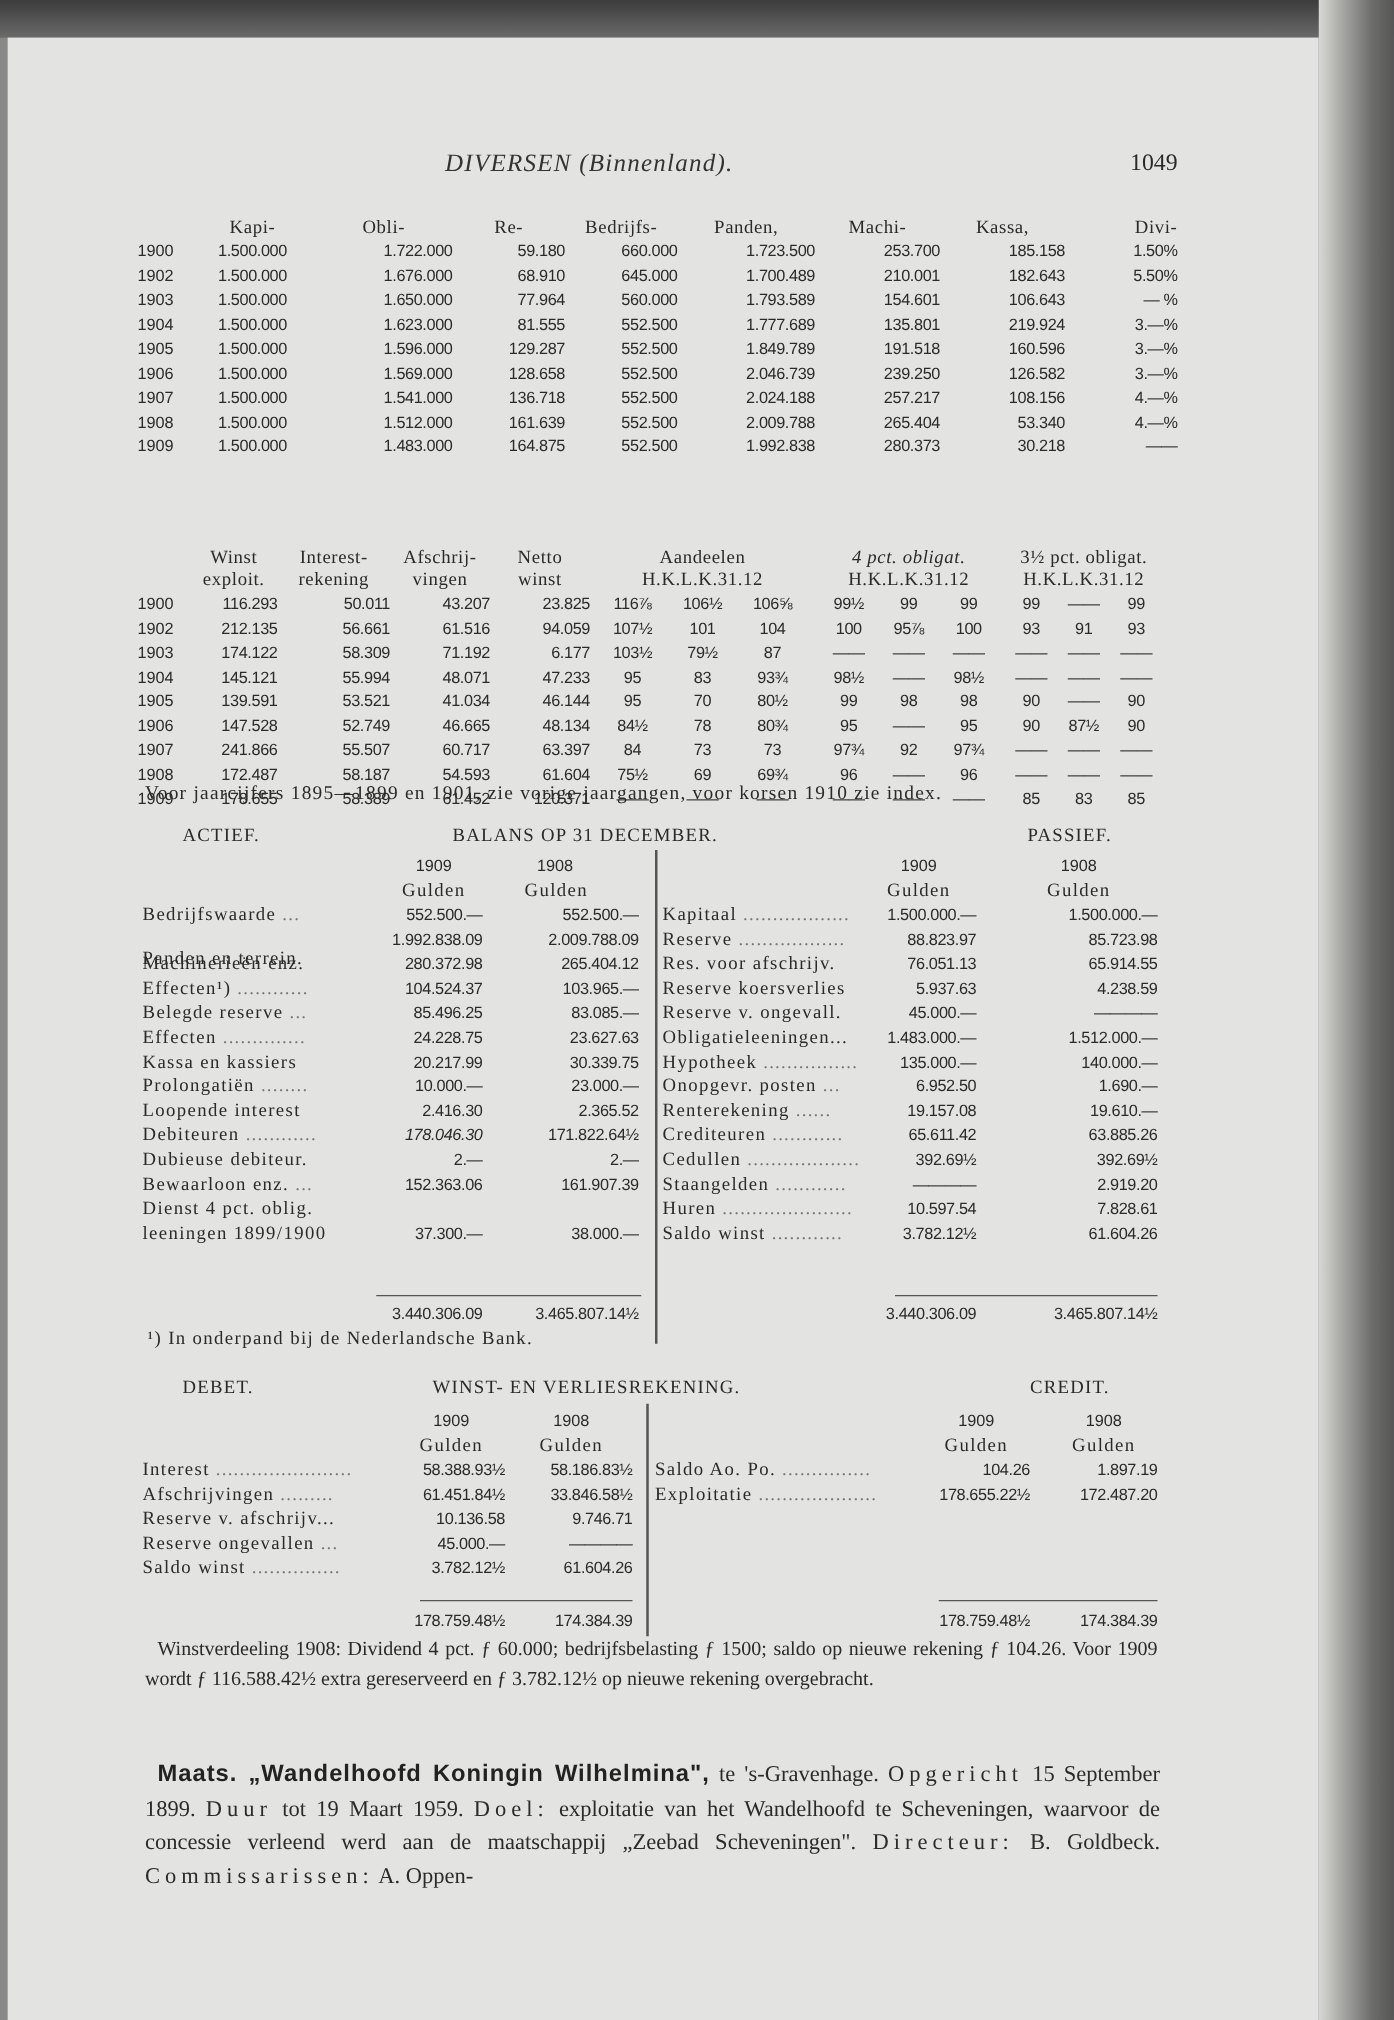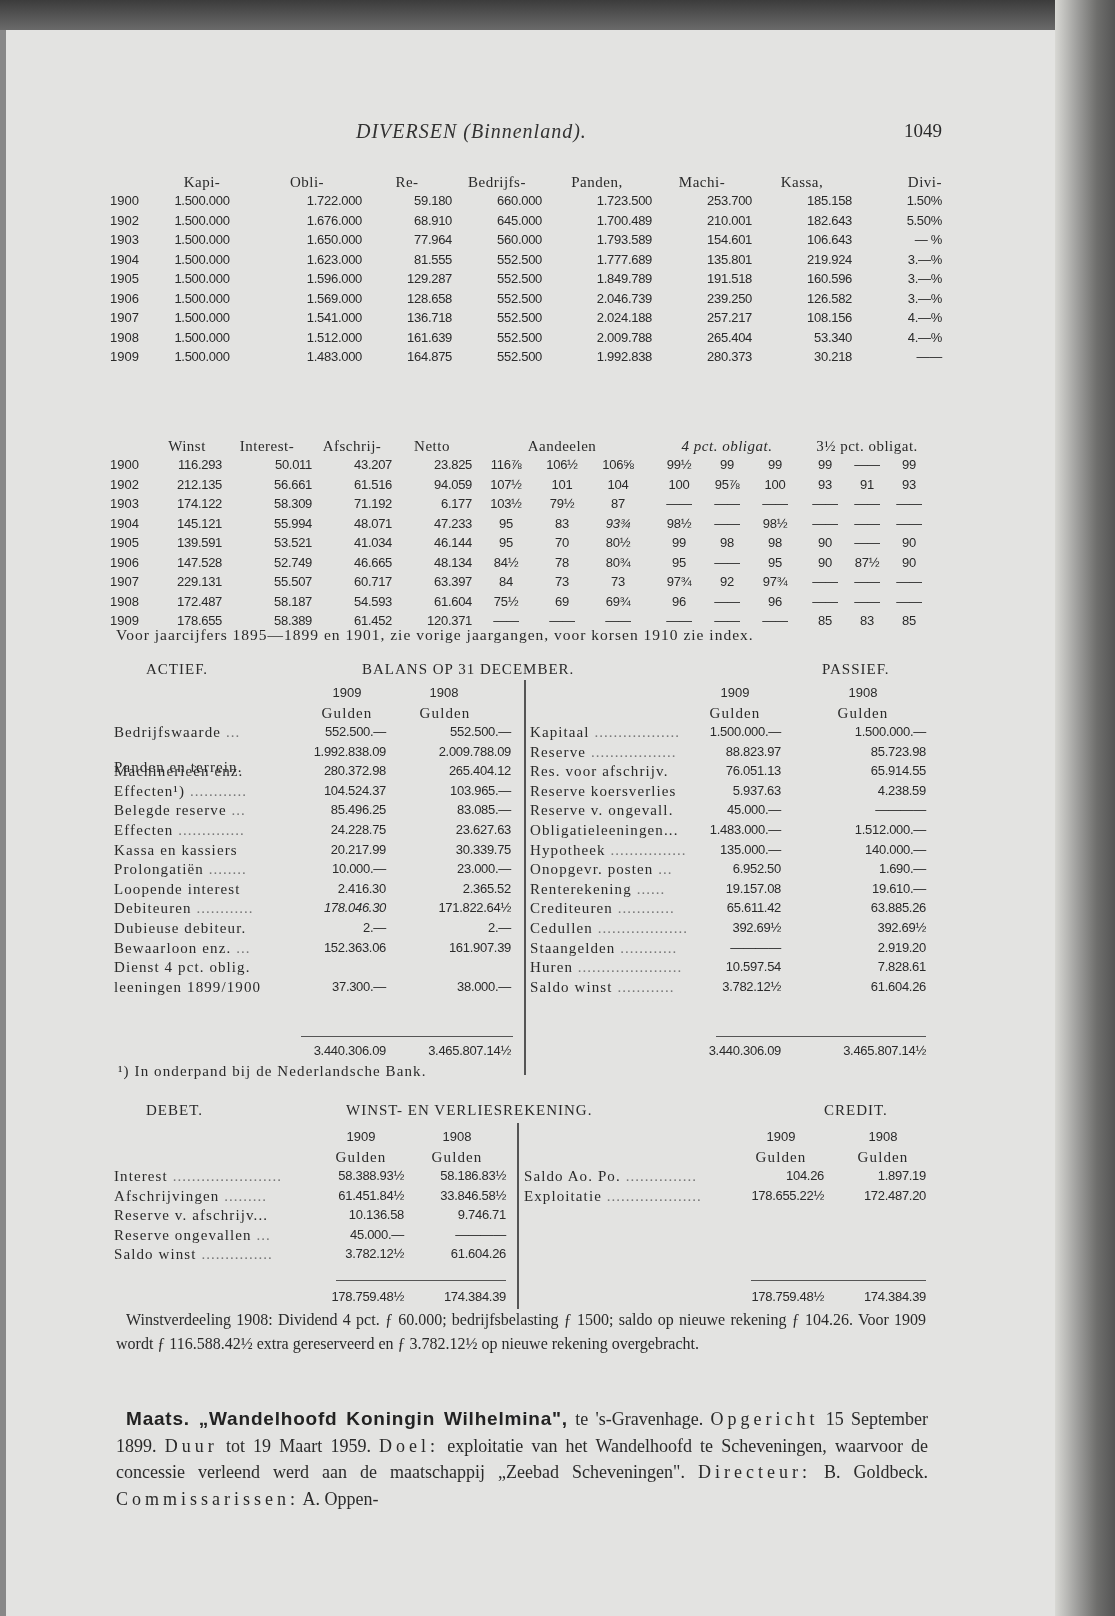--- a/index.html
+++ b/index.html
@@ -171,20 +171,30 @@
           <td class="yr"></td>
           <td class="hdr" style="width:70px;">Winst</td>
           <td class="hdr" style="width:90px;">Interest-</td>
           <td class="hdr" style="width:80px;">Afschrij-</td>
           <td class="hdr" style="width:80px;">Netto</td>
           <td class="hdr" style="width:180px;">Aandeelen</td>
           <td class="hdr" style="width:150px;font-style:italic;">4 pct. obligat.</td>
           <td class="hdr" style="width:130px;">3½ pct. obligat.</td>
         </tr>
         <tr>
+          <td class="yr"></td>
+          <td class="hdr" style="width:70px;">exploit.</td>
+          <td class="hdr" style="width:90px;">rekening</td>
+          <td class="hdr" style="width:80px;">vingen</td>
+          <td class="hdr" style="width:80px;">winst</td>
+          <td class="hdr" style="width:180px;">H.K.L.K.31.12</td>
+          <td class="hdr" style="width:150px;">H.K.L.K.31.12</td>
+          <td class="hdr" style="width:130px;">H.K.L.K.31.12</td>
+        </tr>
+        <tr>
           <td class="yr">1900</td>
           <td class="num">116.293</td>
           <td class="num">50.011</td>
           <td class="num">43.207</td>
           <td class="num">23.825</td>
           <td class="num" style="text-align:center;"><span style="display:inline-block;width:56px;text-align:center;">116⅞</span><span style="display:inline-block;width:56px;text-align:center;">106½</span><span style="display:inline-block;width:56px;text-align:center;">106⅝</span></td>
           <td class="num" style="text-align:center;"><span style="display:inline-block;width:48px;text-align:center;">99½</span><span style="display:inline-block;width:48px;text-align:center;">99</span><span style="display:inline-block;width:48px;text-align:center;">99</span></td>
           <td class="num" style="text-align:center;"><span style="display:inline-block;width:42px;text-align:center;">99</span><span style="display:inline-block;width:42px;text-align:center;">——</span><span style="display:inline-block;width:42px;text-align:center;">99</span></td>
         </tr>
         <tr>
@@ -206,21 +216,21 @@
           <td class="num" style="text-align:center;"><span style="display:inline-block;width:56px;text-align:center;">103½</span><span style="display:inline-block;width:56px;text-align:center;">79½</span><span style="display:inline-block;width:56px;text-align:center;">87</span></td>
           <td class="num" style="text-align:center;"><span style="display:inline-block;width:48px;text-align:center;">——</span><span style="display:inline-block;width:48px;text-align:center;">——</span><span style="display:inline-block;width:48px;text-align:center;">——</span></td>
           <td class="num" style="text-align:center;"><span style="display:inline-block;width:42px;text-align:center;">——</span><span style="display:inline-block;width:42px;text-align:center;">——</span><span style="display:inline-block;width:42px;text-align:center;">——</span></td>
         </tr>
         <tr>
           <td class="yr">1904</td>
           <td class="num">145.121</td>
           <td class="num">55.994</td>
           <td class="num">48.071</td>
           <td class="num">47.233</td>
-          <td class="num" style="text-align:center;"><span style="display:inline-block;width:56px;text-align:center;">95</span><span style="display:inline-block;width:56px;text-align:center;">83</span><span style="display:inline-block;width:56px;font-style:italic;">93¾</span></td>
+          <td class="num" style="text-align:center;"><span style="display:inline-block;width:56px;text-align:center;">95</span><span style="display:inline-block;width:56px;text-align:center;">83</span><span style="display:inline-block;width:56px;">93¾</span></td>
           <td class="num" style="text-align:center;"><span style="display:inline-block;width:48px;text-align:center;">98½</span><span style="display:inline-block;width:48px;text-align:center;">——</span><span style="display:inline-block;width:48px;text-align:center;">98½</span></td>
           <td class="num" style="text-align:center;"><span style="display:inline-block;width:42px;text-align:center;">——</span><span style="display:inline-block;width:42px;text-align:center;">——</span><span style="display:inline-block;width:42px;text-align:center;">——</span></td>
         </tr>
         <tr>
           <td class="yr">1905</td>
           <td class="num">139.591</td>
           <td class="num">53.521</td>
           <td class="num">41.034</td>
           <td class="num">46.144</td>
           <td class="num" style="text-align:center;"><span style="display:inline-block;width:56px;text-align:center;">95</span><span style="display:inline-block;width:56px;text-align:center;">70</span><span style="display:inline-block;width:56px;text-align:center;">80½</span></td>
@@ -232,21 +242,21 @@
           <td class="num">147.528</td>
           <td class="num">52.749</td>
           <td class="num">46.665</td>
           <td class="num">48.134</td>
           <td class="num" style="text-align:center;"><span style="display:inline-block;width:56px;text-align:center;">84½</span><span style="display:inline-block;width:56px;text-align:center;">78</span><span style="display:inline-block;width:56px;text-align:center;">80¾</span></td>
           <td class="num" style="text-align:center;"><span style="display:inline-block;width:48px;text-align:center;">95</span><span style="display:inline-block;width:48px;text-align:center;">——</span><span style="display:inline-block;width:48px;text-align:center;">95</span></td>
           <td class="num" style="text-align:center;"><span style="display:inline-block;width:42px;text-align:center;">90</span><span style="display:inline-block;width:42px;text-align:center;">87½</span><span style="display:inline-block;width:42px;text-align:center;">90</span></td>
         </tr>
         <tr>
           <td class="yr">1907</td>
-          <td class="num">229.131</td>
+          <td class="num">241.866</td>
           <td class="num">55.507</td>
           <td class="num">60.717</td>
           <td class="num">63.397</td>
           <td class="num" style="text-align:center;"><span style="display:inline-block;width:56px;text-align:center;">84</span><span style="display:inline-block;width:56px;text-align:center;">73</span><span style="display:inline-block;width:56px;text-align:center;">73</span></td>
           <td class="num" style="text-align:center;"><span style="display:inline-block;width:48px;text-align:center;">97¾</span><span style="display:inline-block;width:48px;text-align:center;">92</span><span style="display:inline-block;width:48px;text-align:center;">97¾</span></td>
           <td class="num" style="text-align:center;"><span style="display:inline-block;width:42px;text-align:center;">——</span><span style="display:inline-block;width:42px;text-align:center;">——</span><span style="display:inline-block;width:42px;text-align:center;">——</span></td>
         </tr>
         <tr>
           <td class="yr">1908</td>
           <td class="num">172.487</td>

